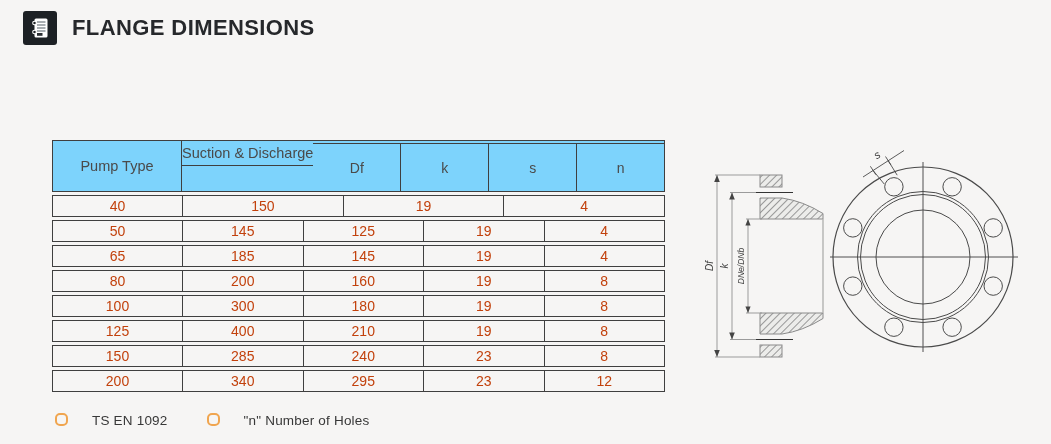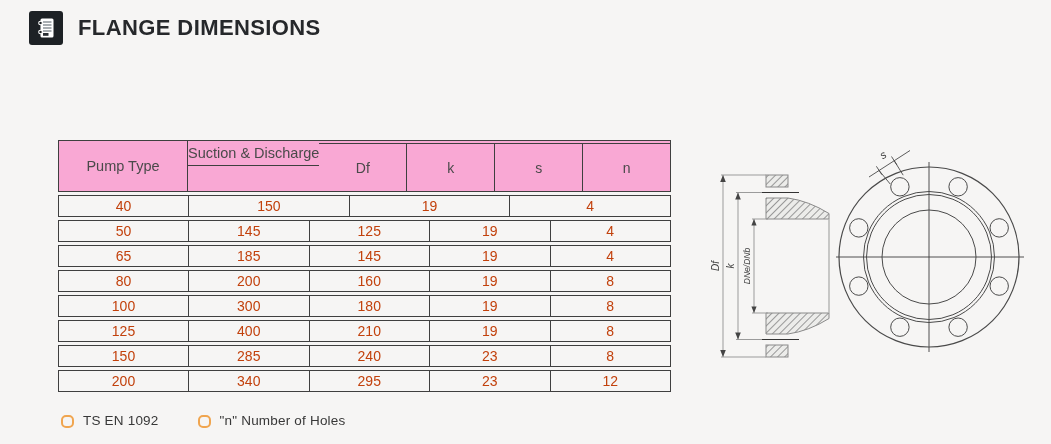--- a/index.html
+++ b/index.html
@@ -4,36 +4,36 @@
 <style>
   * { margin:0; padding:0; box-sizing:border-box; }
   html,body { width:1051px; height:444px; }
   body {
     font-family: "Liberation Sans", sans-serif;
     background:#f6f5f4;
     color:#4a4a4a;
     position:relative;
     overflow:hidden;
   }
-  .page { position:absolute; left:16px; top:0; width:842px; height:444px; background:#f6f5f4; }
+  .page { position:absolute; left:10px; top:0; width:842px; height:444px; background:#f6f5f4; }
 
   
   .hdr { position:absolute; left:13px; top:11px; display:flex; align-items:center; }
   .hdr-icon {
     width:34px; height:34px; background:#1d2125; border-radius:3px;
     display:flex; align-items:center; justify-content:center; flex:none;
   }
   .hdr-title {
     margin-left:15px; font-size:22px; font-weight:700; letter-spacing:0.4px;
     color:#26282b; white-space:nowrap;
   }
 
   
   .tbl { position:absolute; left:42px; top:140px; width:613px; }
-  .t-head { display:flex; height:52px; border:1px solid #3f3f3f; background:#f9a8d4; }
+  .t-head { display:flex; height:52px; border:1px solid #3f3f3f; background:#7dd3fc; }
   .t-head-left {
     width:129px; flex:none; border-right:1px solid #3f3f3f;
     display:flex; align-items:center; justify-content:center; font-size:14.5px;
   }
   .t-head-right { flex:1 1 0; display:flex; }
   .t-group {
     height:25px; border-bottom:1px solid #3f3f3f;
     display:flex; align-items:center; justify-content:center; font-size:14.5px;
   }
   .t-sub { flex:1 1 0; display:flex; margin-top:2px; border-top:1px solid #3f3f3f; }
@@ -47,21 +47,21 @@
     background:#f6f5f4;
   }
   .t-cell {
     flex:1 1 0; display:flex; align-items:center; justify-content:center;
     font-size:14px; border-left:1px solid #3f3f3f; color:#c2410c;
   }
   .t-cell.pump { width:129px; flex:none; border-left:none; }
 
   
   .foot { position:absolute; left:45px; top:413px; display:flex; align-items:center; column-gap:39px; }
-  .foot-item { display:flex; align-items:flex-end; }
+  .foot-item { display:flex; align-items:flex-start;gap:15px; }
   .bullet {
     width:13px; height:13px; border:2px solid #f0a54f; border-radius:5px;
     flex:none; background:transparent;
   }
   .foot-label { margin-left:9px; font-size:13.5px; color:#383838; letter-spacing:0.2px; white-space:nowrap; }
 
   
   .drawing { position:absolute; left:690px; top:145px; width:360px; height:235px; }
   .dim-label { font-style:italic; fill:#3f3f3f; }
 </style>

